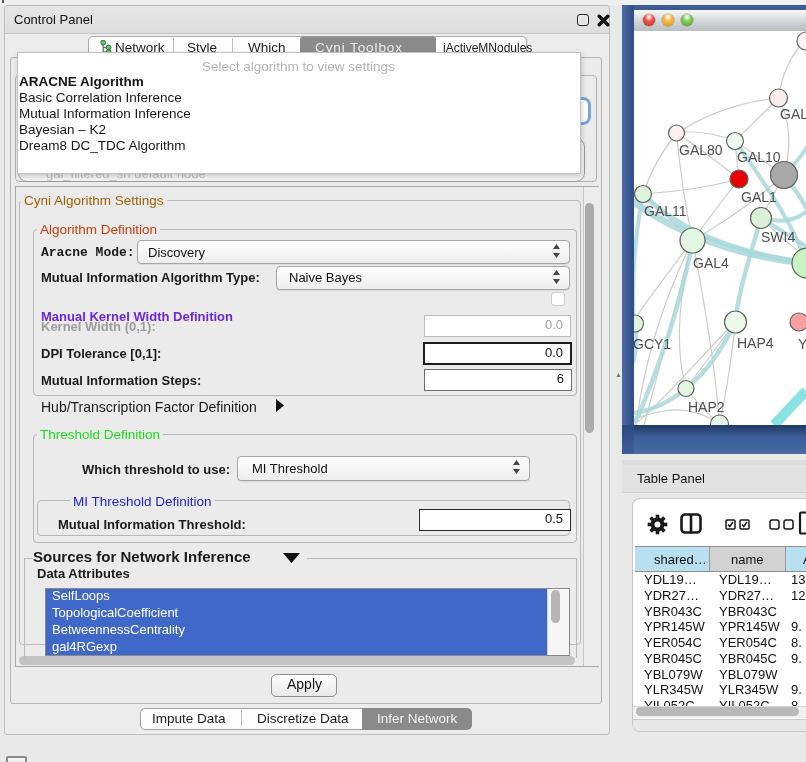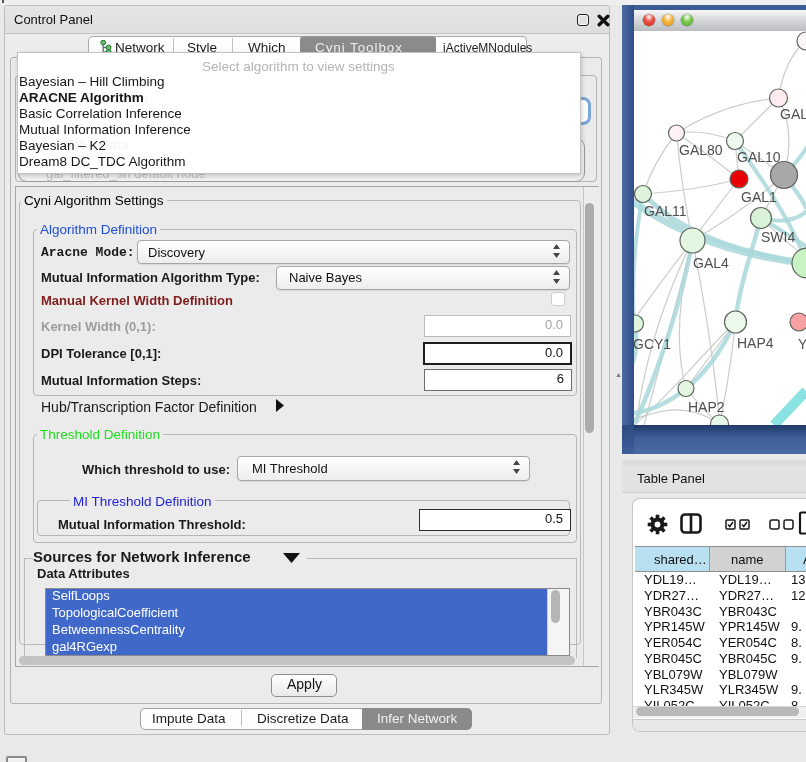--- a/index.html
+++ b/index.html
@@ -61,42 +61,42 @@
     <div class="abs" style="left:35px;top:108px;font-size:13px;color:#c0c0c0;">gal_filtered_sh default node</div>
 
     <div class="abs" id="scrollpane" style="left:4px;top:128px;width:582px;height:479px;border:1px solid #a8a8a8;background:#ebebeb;">
 
       <div class="abs" style="left:567px;top:0;width:15px;height:479px;background:#ececec;border-left:1px solid #c6c6c6;"></div>
       <div class="abs" style="left:569px;top:16px;width:9px;height:230px;background:#ababab;border-radius:5px;"></div>
 
       <div class="abs" style="left:3px;top:469px;width:556px;height:9px;background:#c3c3c3;border-radius:5px;"></div>
 
       <div class="grp" style="left:3px;top:13px;width:560px;height:443px;border-color:#bababa;"></div>
-      <div class="grpTitle" style="left:5px;top:6px;color:#000000;">Cyni Algorithm Settings</div>
+      <div class="grpTitle" style="left:5px;top:6px;color:#a16207;">Cyni Algorithm Settings</div>
 
       <div class="grp" style="left:17px;top:42px;width:542px;height:165px;"></div>
-      <div class="grpTitle" style="left:21px;top:35px;color:#1d4ed8;">Algorithm Definition</div>
+      <div class="grpTitle" style="left:21px;top:35px;color:#c2410c;">Algorithm Definition</div>
 
       <div class="lbl bold" style="left:25px;top:58px;font-family:Liberation Mono, monospace;">Aracne Mode:</div>
       <div class="combo" style="left:121px;top:53px;width:431px;height:22px;"></div>
       <div class="comboTxt" style="left:132px;top:58px;">Discovery</div>
       <svg class="abs" style="left:536px;top:56px;" width="9" height="16" viewBox="0 0 9 16">
             <path d="M4.5 1 L8 6 H1 Z" fill="#444"></path>
             <path d="M4.5 15 L1 10 H8 Z" fill="#444"></path>
           </svg>
 
       <div class="lbl bold" style="left:25px;top:83px;">Mutual Information Algorithm Type:</div>
       <div class="combo" style="left:260px;top:79px;width:292px;height:22px;"></div>
       <div class="comboTxt" style="left:273px;top:83px;">Naive Bayes</div>
       <svg class="abs" style="left:536px;top:82px;" width="9" height="16" viewBox="0 0 9 16">
             <path d="M4.5 1 L8 6 H1 Z" fill="#444"></path>
             <path d="M4.5 15 L1 10 H8 Z" fill="#444"></path>
           </svg>
 
-      <div class="lbl bold" style="left:25px;top:106px;color:#7f1d1d;">Manual Kernel Width Definition</div>
+      <div class="lbl bold" style="left:25px;top:122px;color:#6d28d9;">Manual Kernel Width Definition</div>
       <div class="abs" style="left:535px;top:105px;width:12px;height:12px;background:#fdfdfd;border:1px solid #cdcdcd;border-radius:3px;"></div>
 
       <div class="lbl bold" style="left:25px;top:132px;color:#9d9d9d;">Kernel Width (0,1):</div>
       <div class="field" style="left:408px;top:128px;width:138px;height:19px;border:1px solid #bcbcbc;color:#a2a2a2;padding:1px 7px 0 0;">0.0</div>
 
       <div class="lbl bold" style="left:25px;top:159px;">DPI Tolerance [0,1]:</div>
       <div class="field" style="left:407px;top:155px;width:138px;height:18px;border:2px solid #1e1e1e;color:#111;padding:1px 7px 0 0;">0.0</div>
 
       <div class="lbl bold" style="left:25px;top:186px;">Mutual Information Steps:</div>
       <div class="field" style="left:408px;top:182px;width:139px;height:19px;border:1px solid #6e6e6e;color:#111;padding:1px 7px 0 0;">6</div>
@@ -154,21 +154,20 @@
     <div class="abs" style="left:237px;top:3px;font-size:13.5px;color:#f2f2f2;">Infer Network</div>
   </div>
 </div>
 
 <div class="abs" id="popup" style="left:17px;top:52px;width:562px;height:120px;background:#ffffff;border:1px solid #c2c2c2;box-shadow:1px 2px 5px rgba(0,0,0,0.18);">
 
   <div class="abs" style="left:18px;top:38px;font-size:13px;color:rgba(0,0,0,0.05);">Inference Algorithm</div>
   <div class="abs" style="left:48px;top:84px;font-size:13px;color:rgba(0,0,0,0.05);">Table Data</div>
   <div class="abs" style="left:184px;top:6px;font-size:13.5px;color:#b4b4b4;">Select algorithm to view settings</div>
   <div class="abs" style="left:1px;top:21px;font-size:13.5px;color:#161616;line-height:16px;padding-left:0;">
-    <div style="height:16px;">Bayesian – Hill Climbing</div>
     <div style="height:16px;font-weight:bold;">ARACNE Algorithm</div>
     <div style="height:16px;">Basic Correlation Inference</div>
     <div style="height:16px;">Mutual Information Inference</div>
     <div style="height:16px;">Bayesian – K2</div>
     <div style="height:16px;">Dream8 DC_TDC Algorithm</div>
   </div>
 </div>
 
 <div class="abs" style="left:615px;top:371px;width:6px;height:6px;color:#777;font-size:7px;">▲</div>
 

